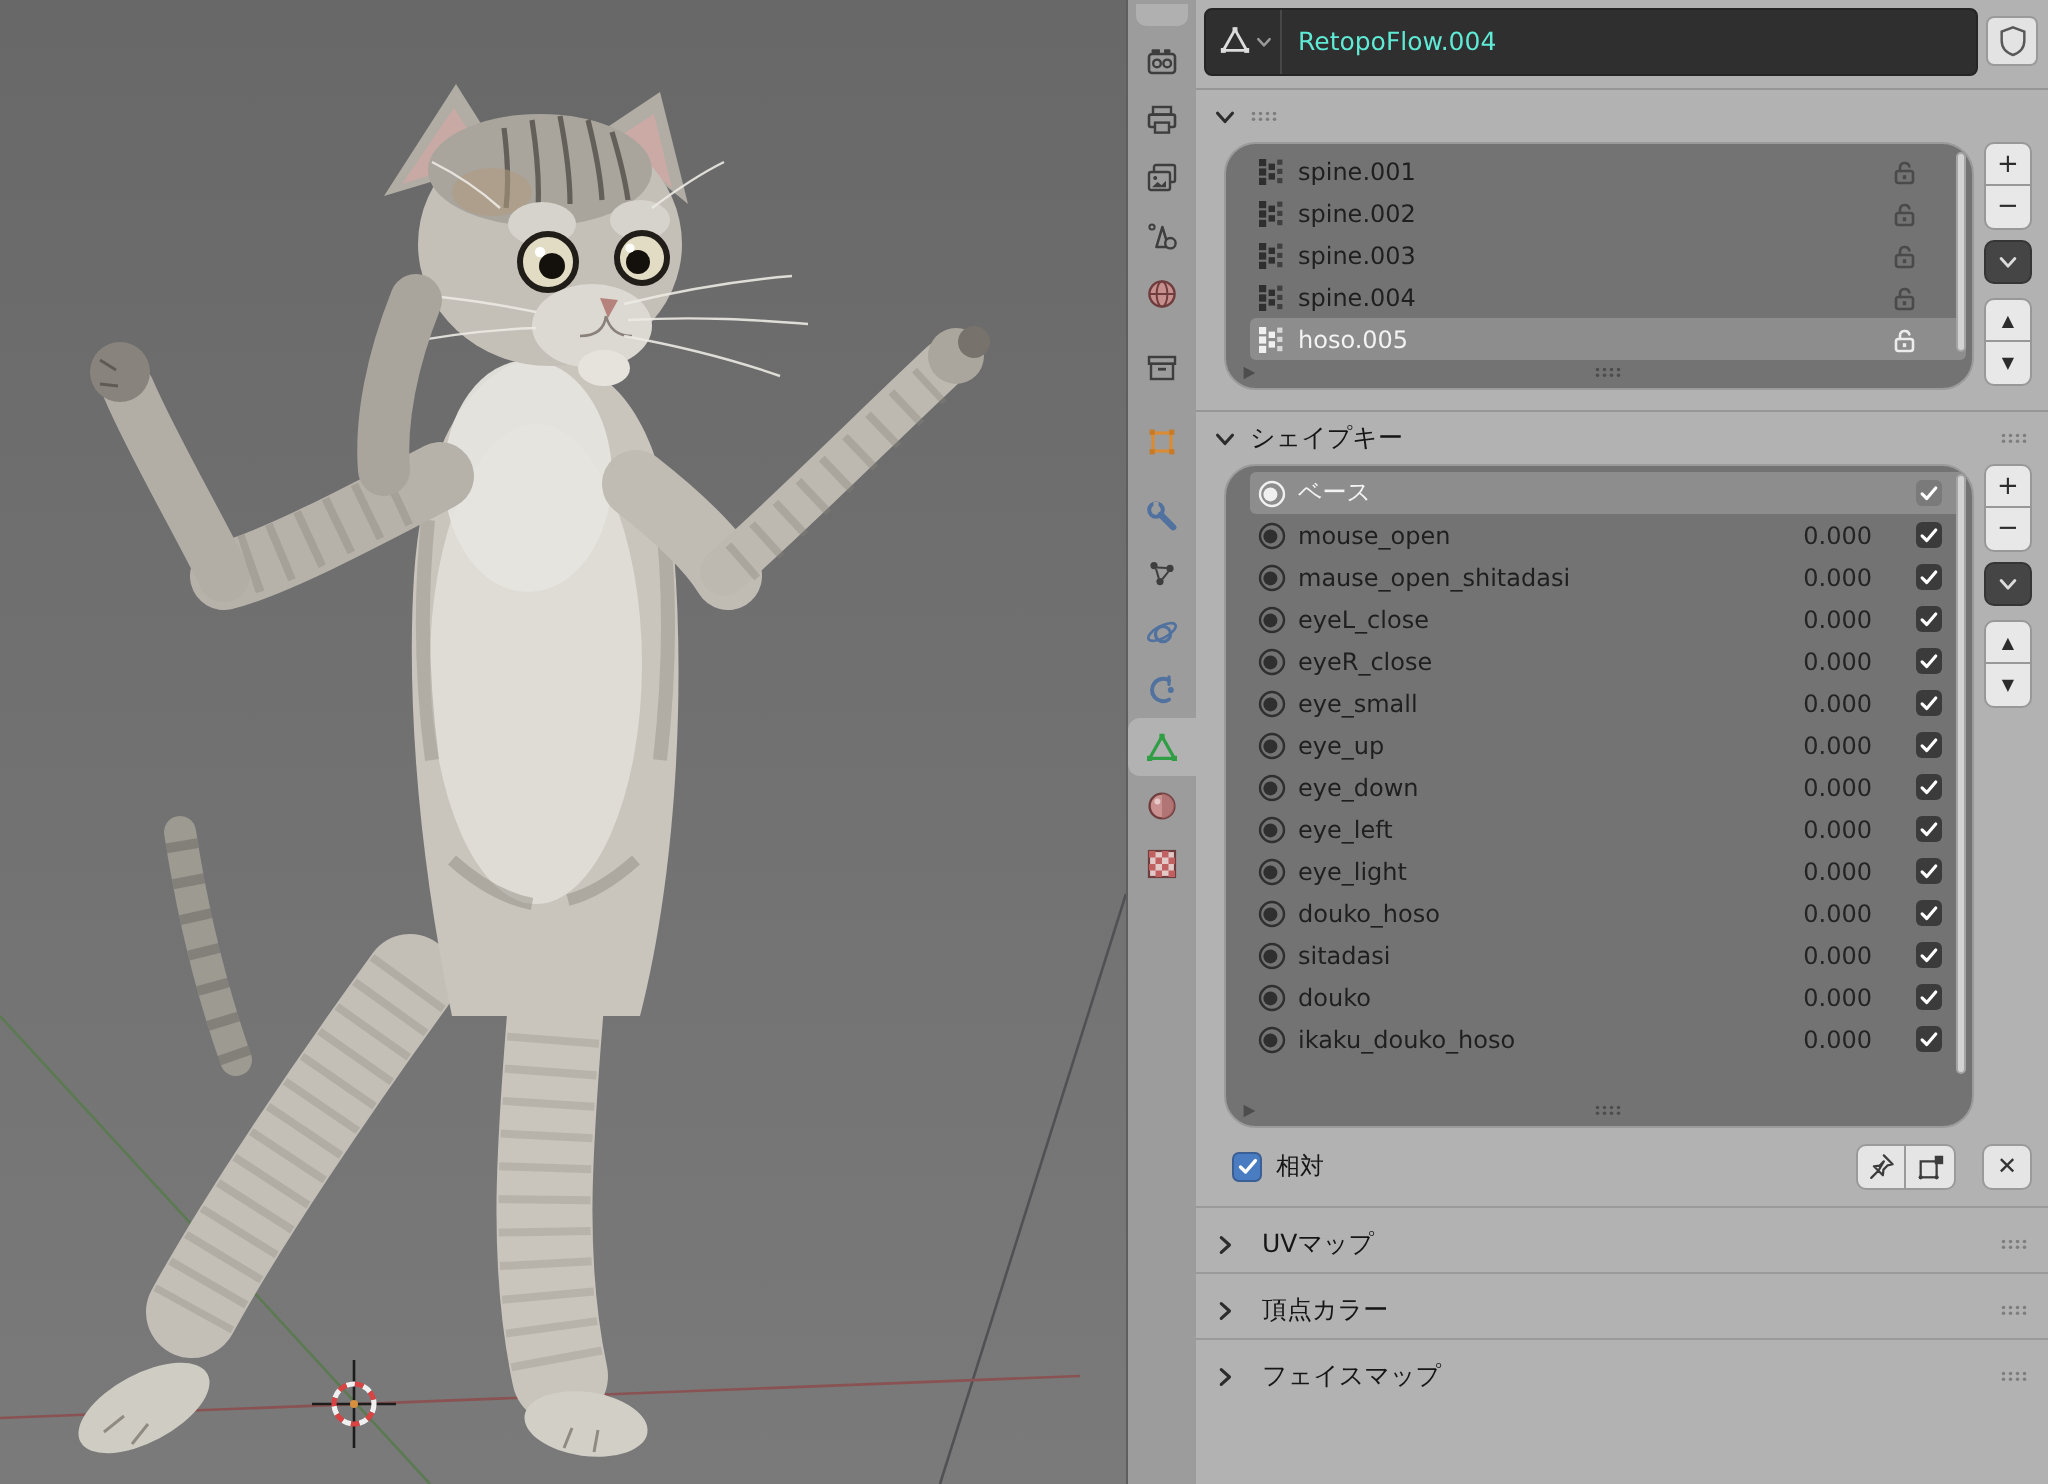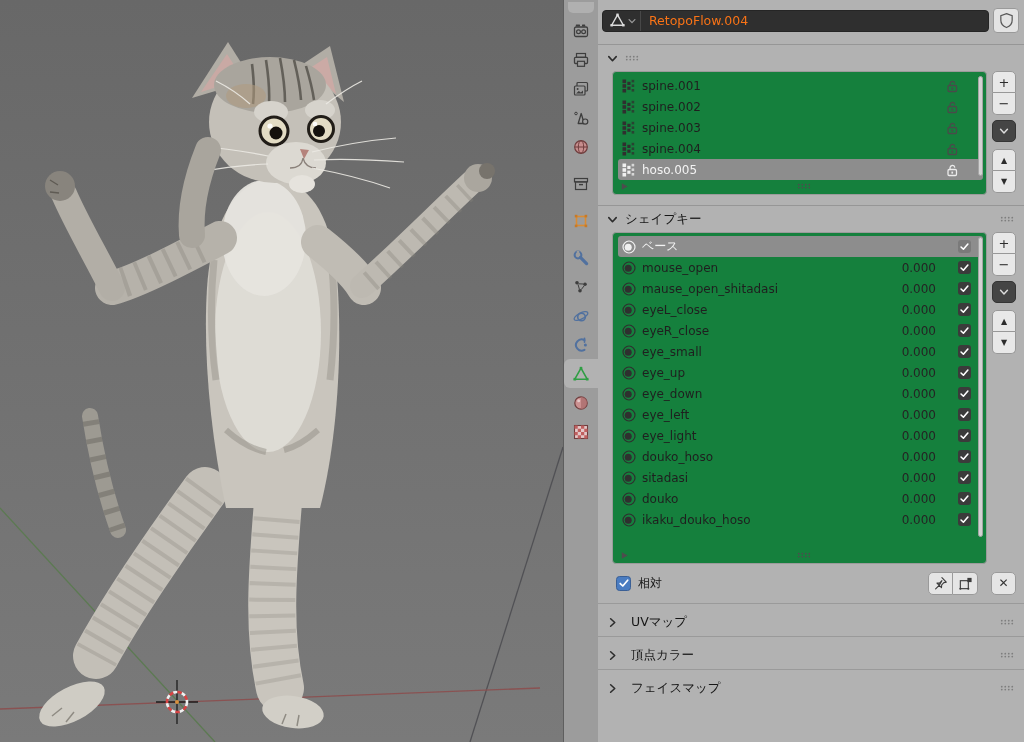--- a/index.html
+++ b/index.html
@@ -11,33 +11,33 @@
   
   .tabstrip{position:absolute;left:563px;top:0;width:35px;height:742px;background:#9c9c9c;
             border-left:1px solid #5e5e5e;box-sizing:border-box}
   .trem{height:11px;margin:2px 4px 3px 4px;background:#b0b0b0;border-radius:0 0 5px 5px}
   .tab{width:34px;height:29px;display:flex;align-items:center;justify-content:center}
   .tab.active{background:#b2b2b2;border-radius:6px 0 0 6px}
   .tgap{height:8px}
   
   .panel{position:absolute;left:598px;top:0;width:426px;height:742px;background:#b2b2b2;font-size:12px}
   .crumb{display:flex;align-items:center;margin:8px 5px 0 4px;height:25px;gap:4px}
-  .idfield{flex:1;display:flex;align-items:center;height:22px;background:#2f2f2f;border:1px solid #252525;
-           border-radius:4px;color:#f97316;overflow:hidden;box-sizing:border-box}
+  .idfield{flex:1;display:flex;align-items:center;height:34px;background:#2f2f2f;border:1px solid #252525;
+           border-radius:4px;color:#5eead4;overflow:hidden;box-sizing:border-box}
   .iseg{display:flex;align-items:center;height:100%;padding:0 3px 0 6px;border-right:1px solid #484848;gap:1px}
   .oname{padding-left:8px;font-size:12.5px;white-space:nowrap}
   .shieldbtn{width:26px;height:25px;background:#e3e3e3;border:1px solid #9a9a9a;border-radius:4px;
              display:flex;align-items:center;justify-content:center;box-sizing:border-box}
   .psep{height:1px;background:#969696}
   .mt11{margin-top:11px}.mt10{margin-top:10px}.mt9{margin-top:9px}
   .phead{display:flex;align-items:center;height:26px;padding:0 10px 0 8px;gap:6px;font-size:12.5px}
   .phead .ttl{flex:1;color:#161616}
   .listwrap{display:flex;align-items:flex-start;margin:0 8px 0 14px}
-  .well{flex:1;background:#15803d;border:1px solid #9b9b9b;border-radius:4px;position:relative;
-        padding:3px 3px 16px 5px;box-sizing:border-box;overflow:hidden}
+  .well{flex:1;background:#737373;border:1px solid #9b9b9b;border-radius:16px;position:relative;
+        padding:3px 3px 16px 12px;box-sizing:border-box;overflow:hidden}
   .well.vg{height:124px}.well.sk{height:332px}
   .lrow{display:flex;align-items:center;height:21px;border-radius:3px;padding:0 6px 0 4px;gap:6px;color:#1f1f1f}
   .lrow.sel{background:#8d8d8d;color:#f3f3f3}
   .lname{flex:1;white-space:nowrap;overflow:hidden}
   .ic{color:#2f2f2f}.lrow.sel .ic{color:#f0f0f0}
   .lockw{margin-right:18px;color:#4a4a4a}.lrow.sel .lockw{color:#ececec}
   .val{width:62px;text-align:right;margin-right:16px;color:#242424}
   .cbx{width:13px;height:13px;border-radius:3px;background:#3b3b3b;display:flex;align-items:center;
        justify-content:center;margin-right:6px;flex:none}
   .lrow.sel .cbx{background:#7a7a7a}

